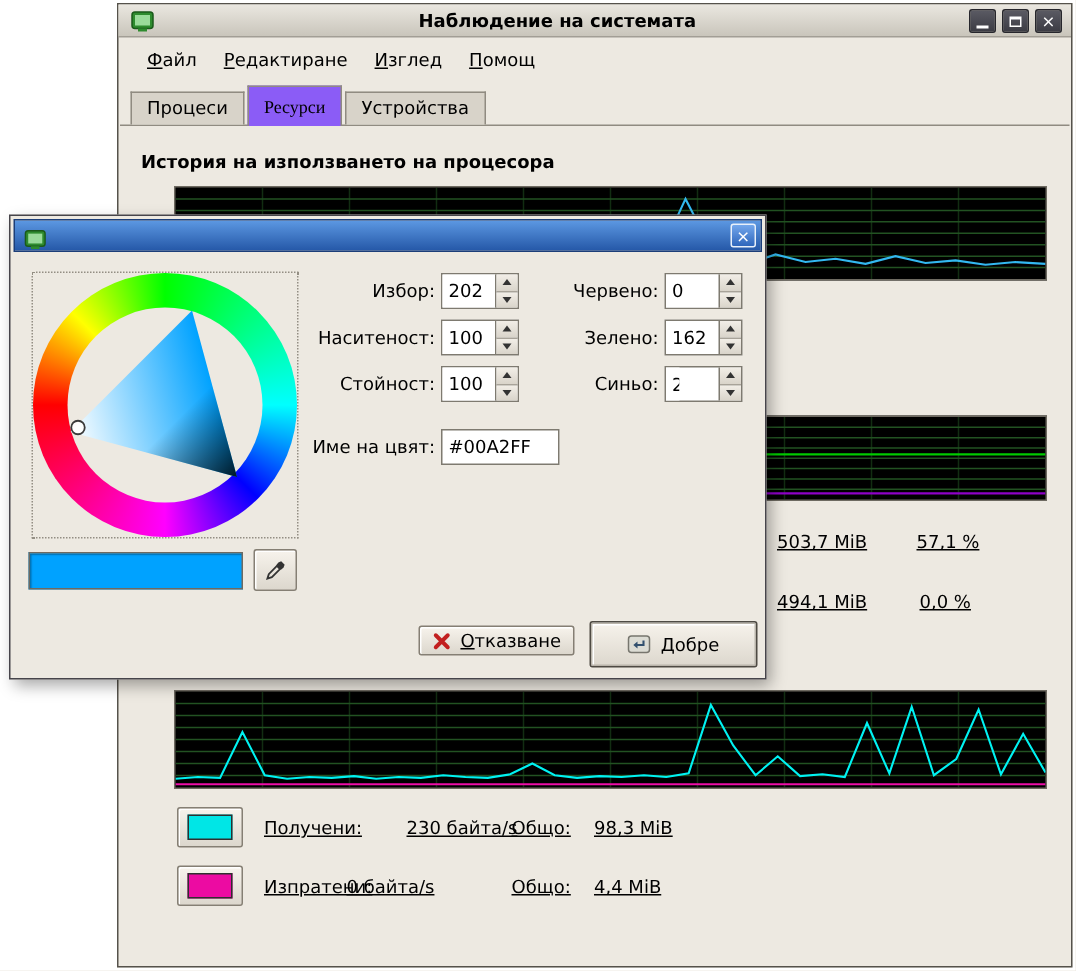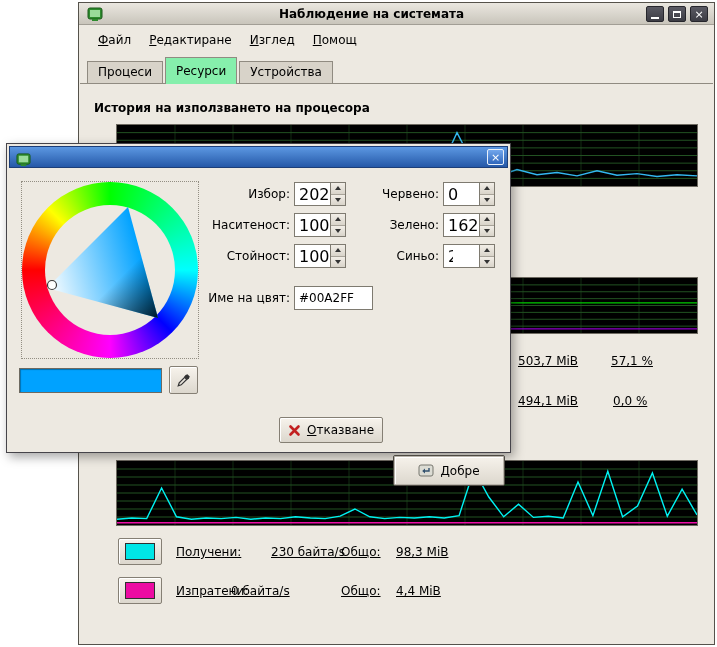--- a/index.html
+++ b/index.html
@@ -14,21 +14,21 @@
   .winbtn{position:absolute;top:3px;width:18px;height:16px;background:linear-gradient(#5A5A63,#3C3C44);border:1px solid #26262C;border-radius:2px;color:#fff;display:flex;align-items:center;justify-content:center;font-size:11px;line-height:1;cursor:default;}
   .glyph-min{width:8px;height:2px;background:#fff;margin-top:7px;}
   .glyph-max{width:8px;height:7px;border:1px solid #fff;border-top-width:2px;}
 
   .menubar{position:absolute;left:2px;top:23px;right:2px;height:28px;display:flex;align-items:center;padding-left:8px;text-align:center;}
   .menu-item{padding:5px 9px;white-space:nowrap;}
   .mn{text-decoration:underline;}
 
   .tabbar{position:absolute;left:8px;top:54px;right:8px;height:26px;display:flex;align-items:flex-end;z-index:2;}
   .tab{height:22px;padding:3px 10px;background:#D8D3C9;border:1px solid #908B81;border-bottom:none;margin-right:2px;white-space:nowrap;}
-  .tab.active{height:27px;padding-top:6px;background:#86efac;margin-bottom:-1px;}
+  .tab.active{height:27px;padding-top:6px;background:#8b5cf6;margin-bottom:-1px;font-family:Liberation Serif, serif;}
   .nb-line{position:absolute;left:1px;right:1px;top:80px;height:1px;background:#908B81;z-index:1;}
 
   .content{position:absolute;left:0;top:80px;right:0;bottom:0;}
   .heading{position:absolute;font-weight:bold;white-space:nowrap;}
   .txt{position:absolute;white-space:nowrap;text-decoration:underline;}
   .chart{position:absolute;background:#000;border:1px solid #6E6A61;}
   .chart svg{display:block;}
 
   .color-btn{position:absolute;width:44px;height:27px;background:linear-gradient(#F7F3EC,#DCD7CD);border:1px solid #857F74;border-radius:2px;padding:4px 6px;box-shadow:inset 1px 1px 0 #fff;}
   .color-btn .swatch{width:100%;height:100%;border:1px solid #2F2F2F;}
@@ -46,21 +46,21 @@
   .hue-hole{position:absolute;inset:23px;border-radius:50%;background:#EDE9E1;}
   .sv-svg{position:absolute;inset:0;}
 
   .color-preview{position:absolute;border:1px solid #6E6A61;box-shadow:inset 1px 1px 1px rgba(0,0,0,0.3);}
 
   .gtk-btn{position:absolute;display:flex;align-items:center;justify-content:center;gap:6px;background:linear-gradient(#F7F3EC,#DCD7CD);border:1px solid #857F74;border-radius:2px;box-shadow:inset 1px 1px 0 #FFFFFF;white-space:nowrap;cursor:default;}
   .gtk-btn.default{border:1px solid #4E4A43;box-shadow:inset 0 0 0 1px #B9B4AA, inset 2px 2px 0 #fff;}
 
   .dlg-label{position:absolute;text-align:right;white-space:nowrap;}
   .spin{position:absolute;width:52px;height:24px;background:#fff;border:1px solid #7E7A70;display:flex;}
-  .spin-entry{flex:1;min-width:0;border:none;outline:none;background:#fff;font-family:"DejaVu Sans","Liberation Sans",sans-serif;font-size:16px;padding-left:4px;}
+  .spin-entry{flex:1;min-width:0;border:none;outline:none;background:#fff;font-family:"DejaVu Sans","Liberation Sans",sans-serif;font-size:12px;padding-left:4px;}
   .spin-btns{width:15px;display:flex;flex-direction:column;border-left:1px solid #7E7A70;}
   .spin-btn{flex:1;background:linear-gradient(#F2EEE7,#D9D4CA);display:flex;align-items:center;justify-content:center;}
   .spin-btn + .spin-btn{border-top:1px solid #A8A399;}
   .tri-up{width:0;height:0;border-left:3px solid transparent;border-right:3px solid transparent;border-bottom:4px solid #333;}
   .tri-down{width:0;height:0;border-left:3px solid transparent;border-right:3px solid transparent;border-top:4px solid #333;}
   .entry{position:absolute;background:#fff;border:1px solid #7E7A70;font-family:"DejaVu Sans","Liberation Sans",sans-serif;font-size:12px;padding:3px 4px;outline:none;}
 </style>
 </head>
 <body>
 
@@ -309,27 +309,27 @@
         </div>
         <div class="spin-btn">
           <div class="tri-down"></div>
         </div>
       </div>
   </div>
 
   <div class="dlg-label" style="left:160px;top:147px;width:123px;">Име на цвят:</div>
   <input class="entry" style="left: 287px; top: 142px; width: 79px; height: 24px;" value="#00A2FF">
 
-  <div class="gtk-btn" style="left:272px;top:273px;width:104px;height:26px;">
+  <div class="gtk-btn" style="left:272px;top:273px;width:104px;height:20px;">
     <svg width="13" height="13" viewBox="0 0 13 13">
       <path d="M2.5 2.5L10.5 10.5M10.5 2.5L2.5 10.5" stroke="#C22020" stroke-width="2.6" stroke-linecap="round"></path>
     </svg>
     <span><span class="mn">О</span><span>тказване</span></span>
   </div>
-  <div class="gtk-btn default" style="left:386px;top:270px;width:112px;height:31px;margin-top:41px;">
+  <div class="gtk-btn default" style="left:386px;top:270px;width:112px;height:31px;">
     <svg width="16" height="14" viewBox="0 0 16 14">
       <rect x="1" y="1" width="14" height="11" rx="2" fill="#DCDCD4" stroke="#77766E"></rect>
       <path d="M11 4v3H6" fill="none" stroke="#32506E" stroke-width="1.4"></path>
       <path d="M7 4.6L4.2 7L7 9.4z" fill="#32506E"></path>
     </svg>
     <span><span class="mn">Д</span><span>обре</span></span>
   </div>
 </div>
 
 </body></html>

